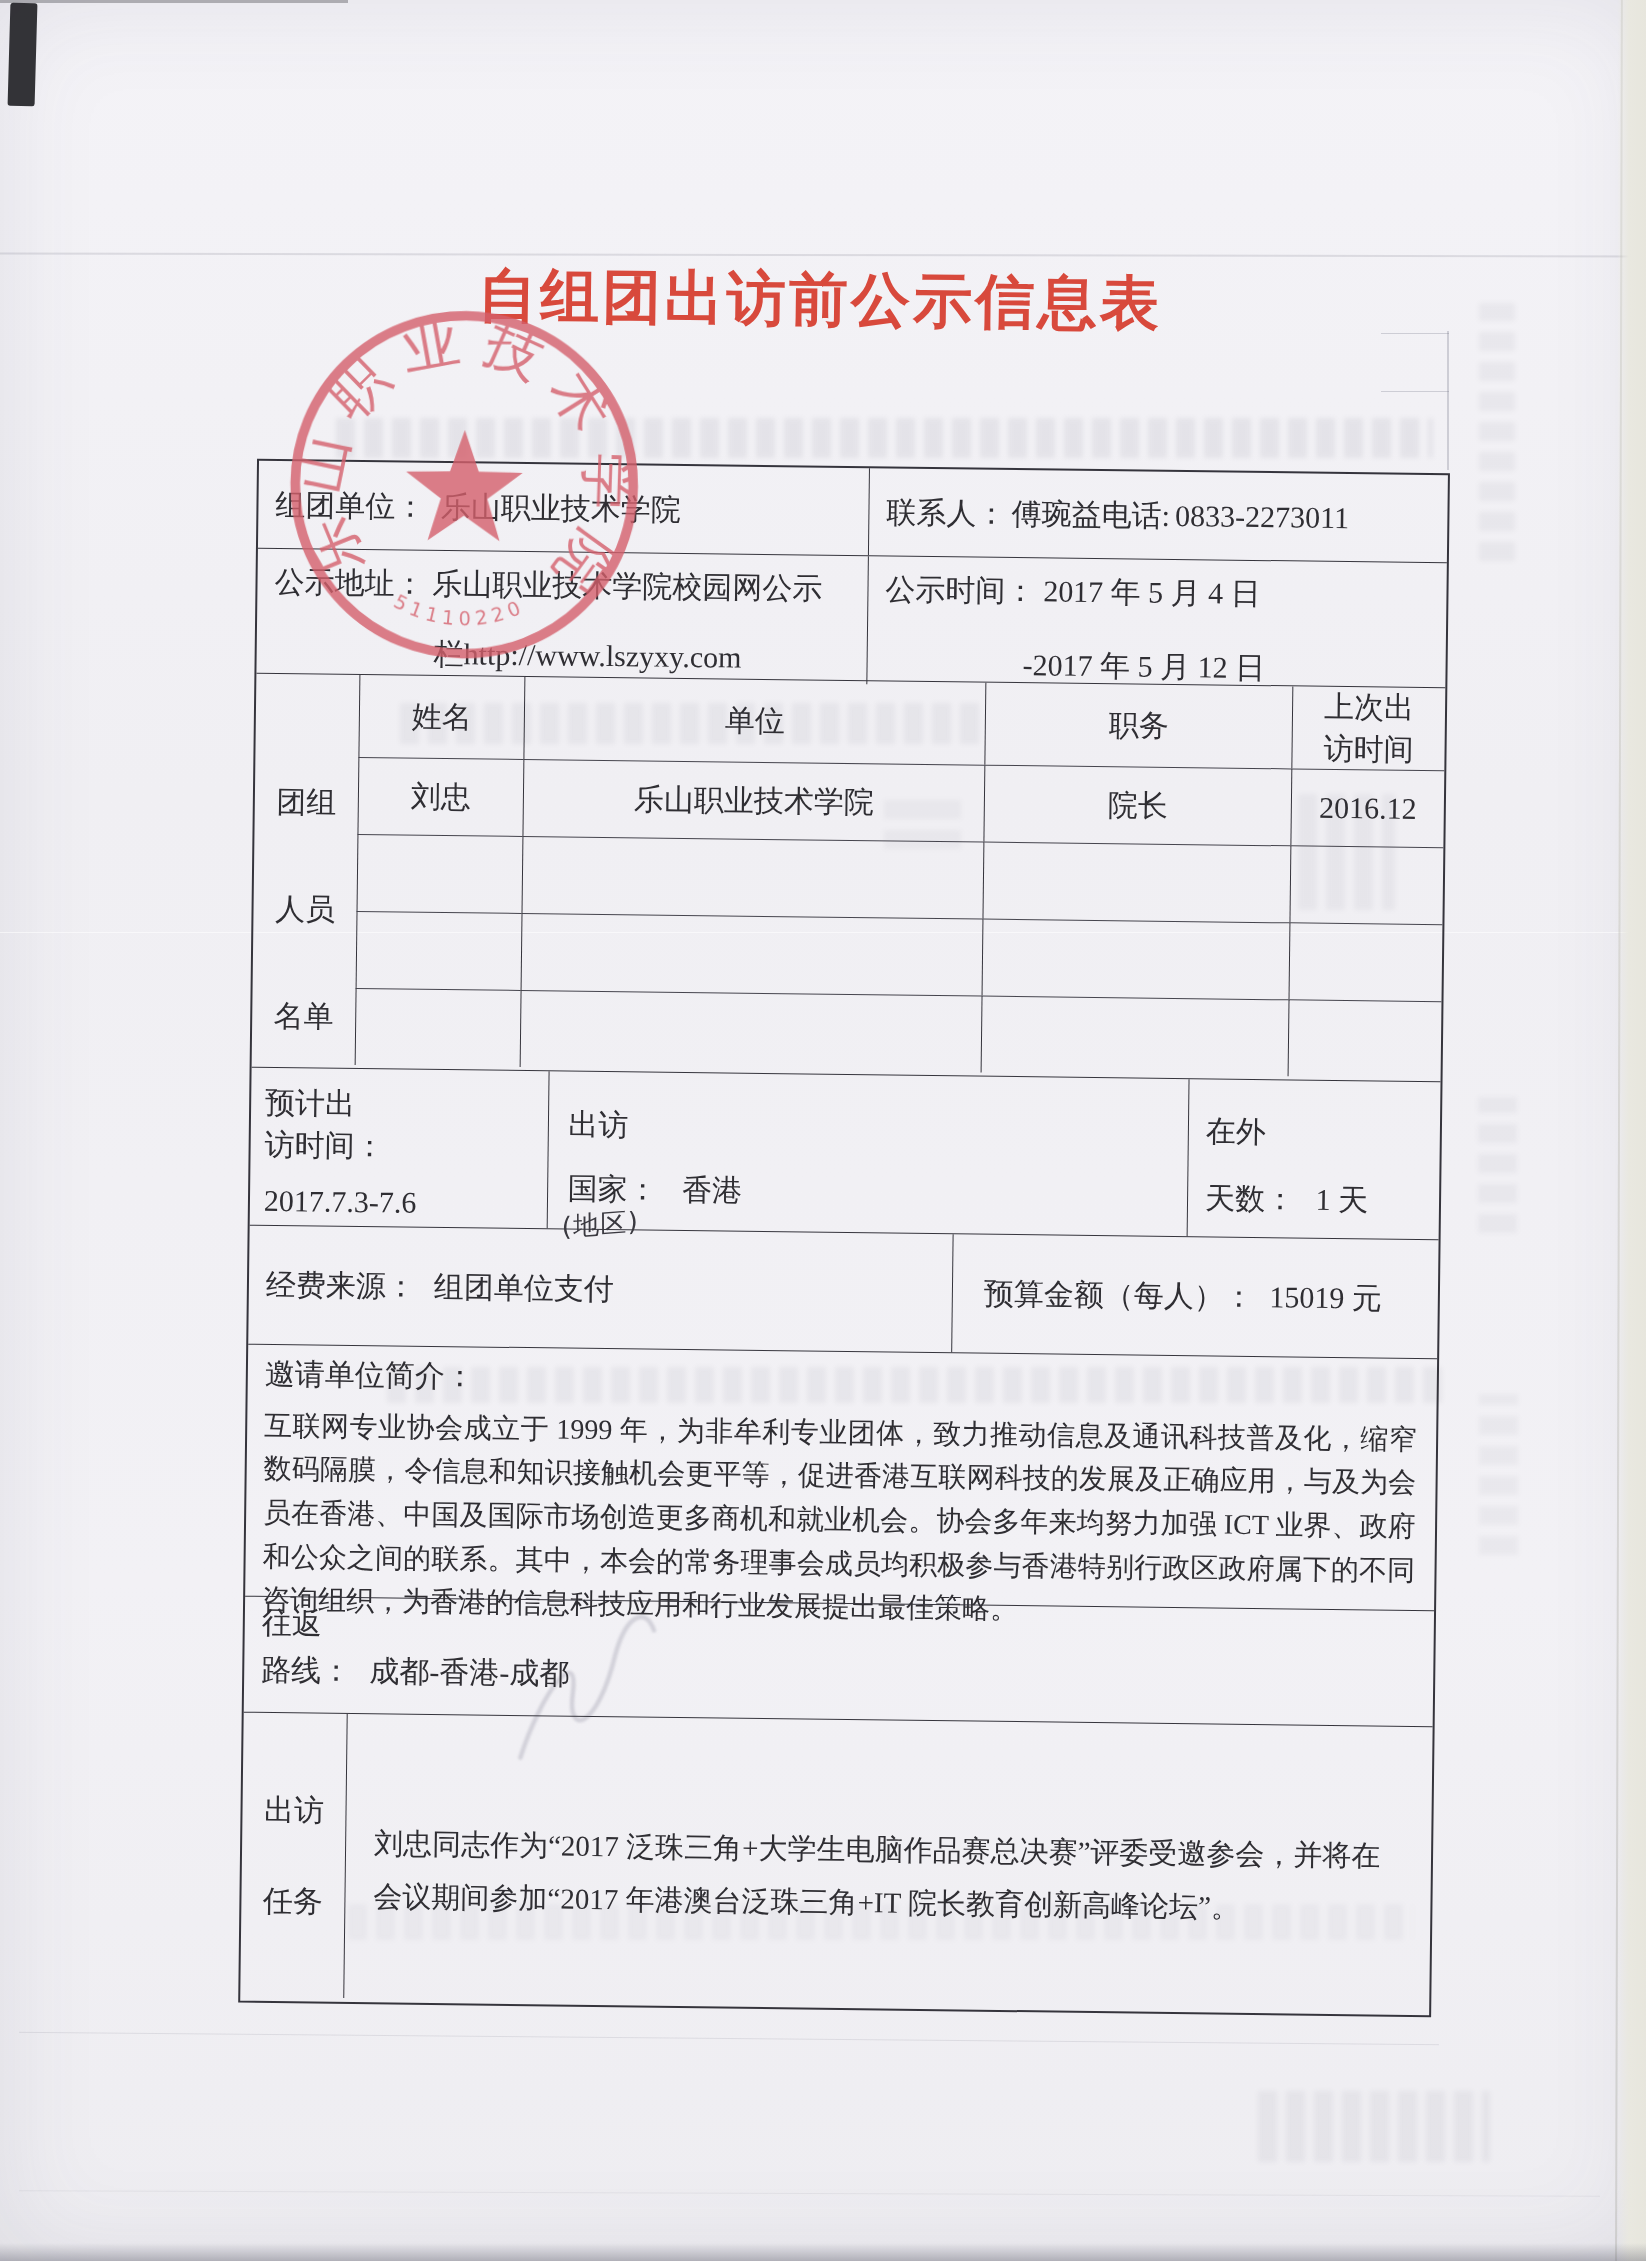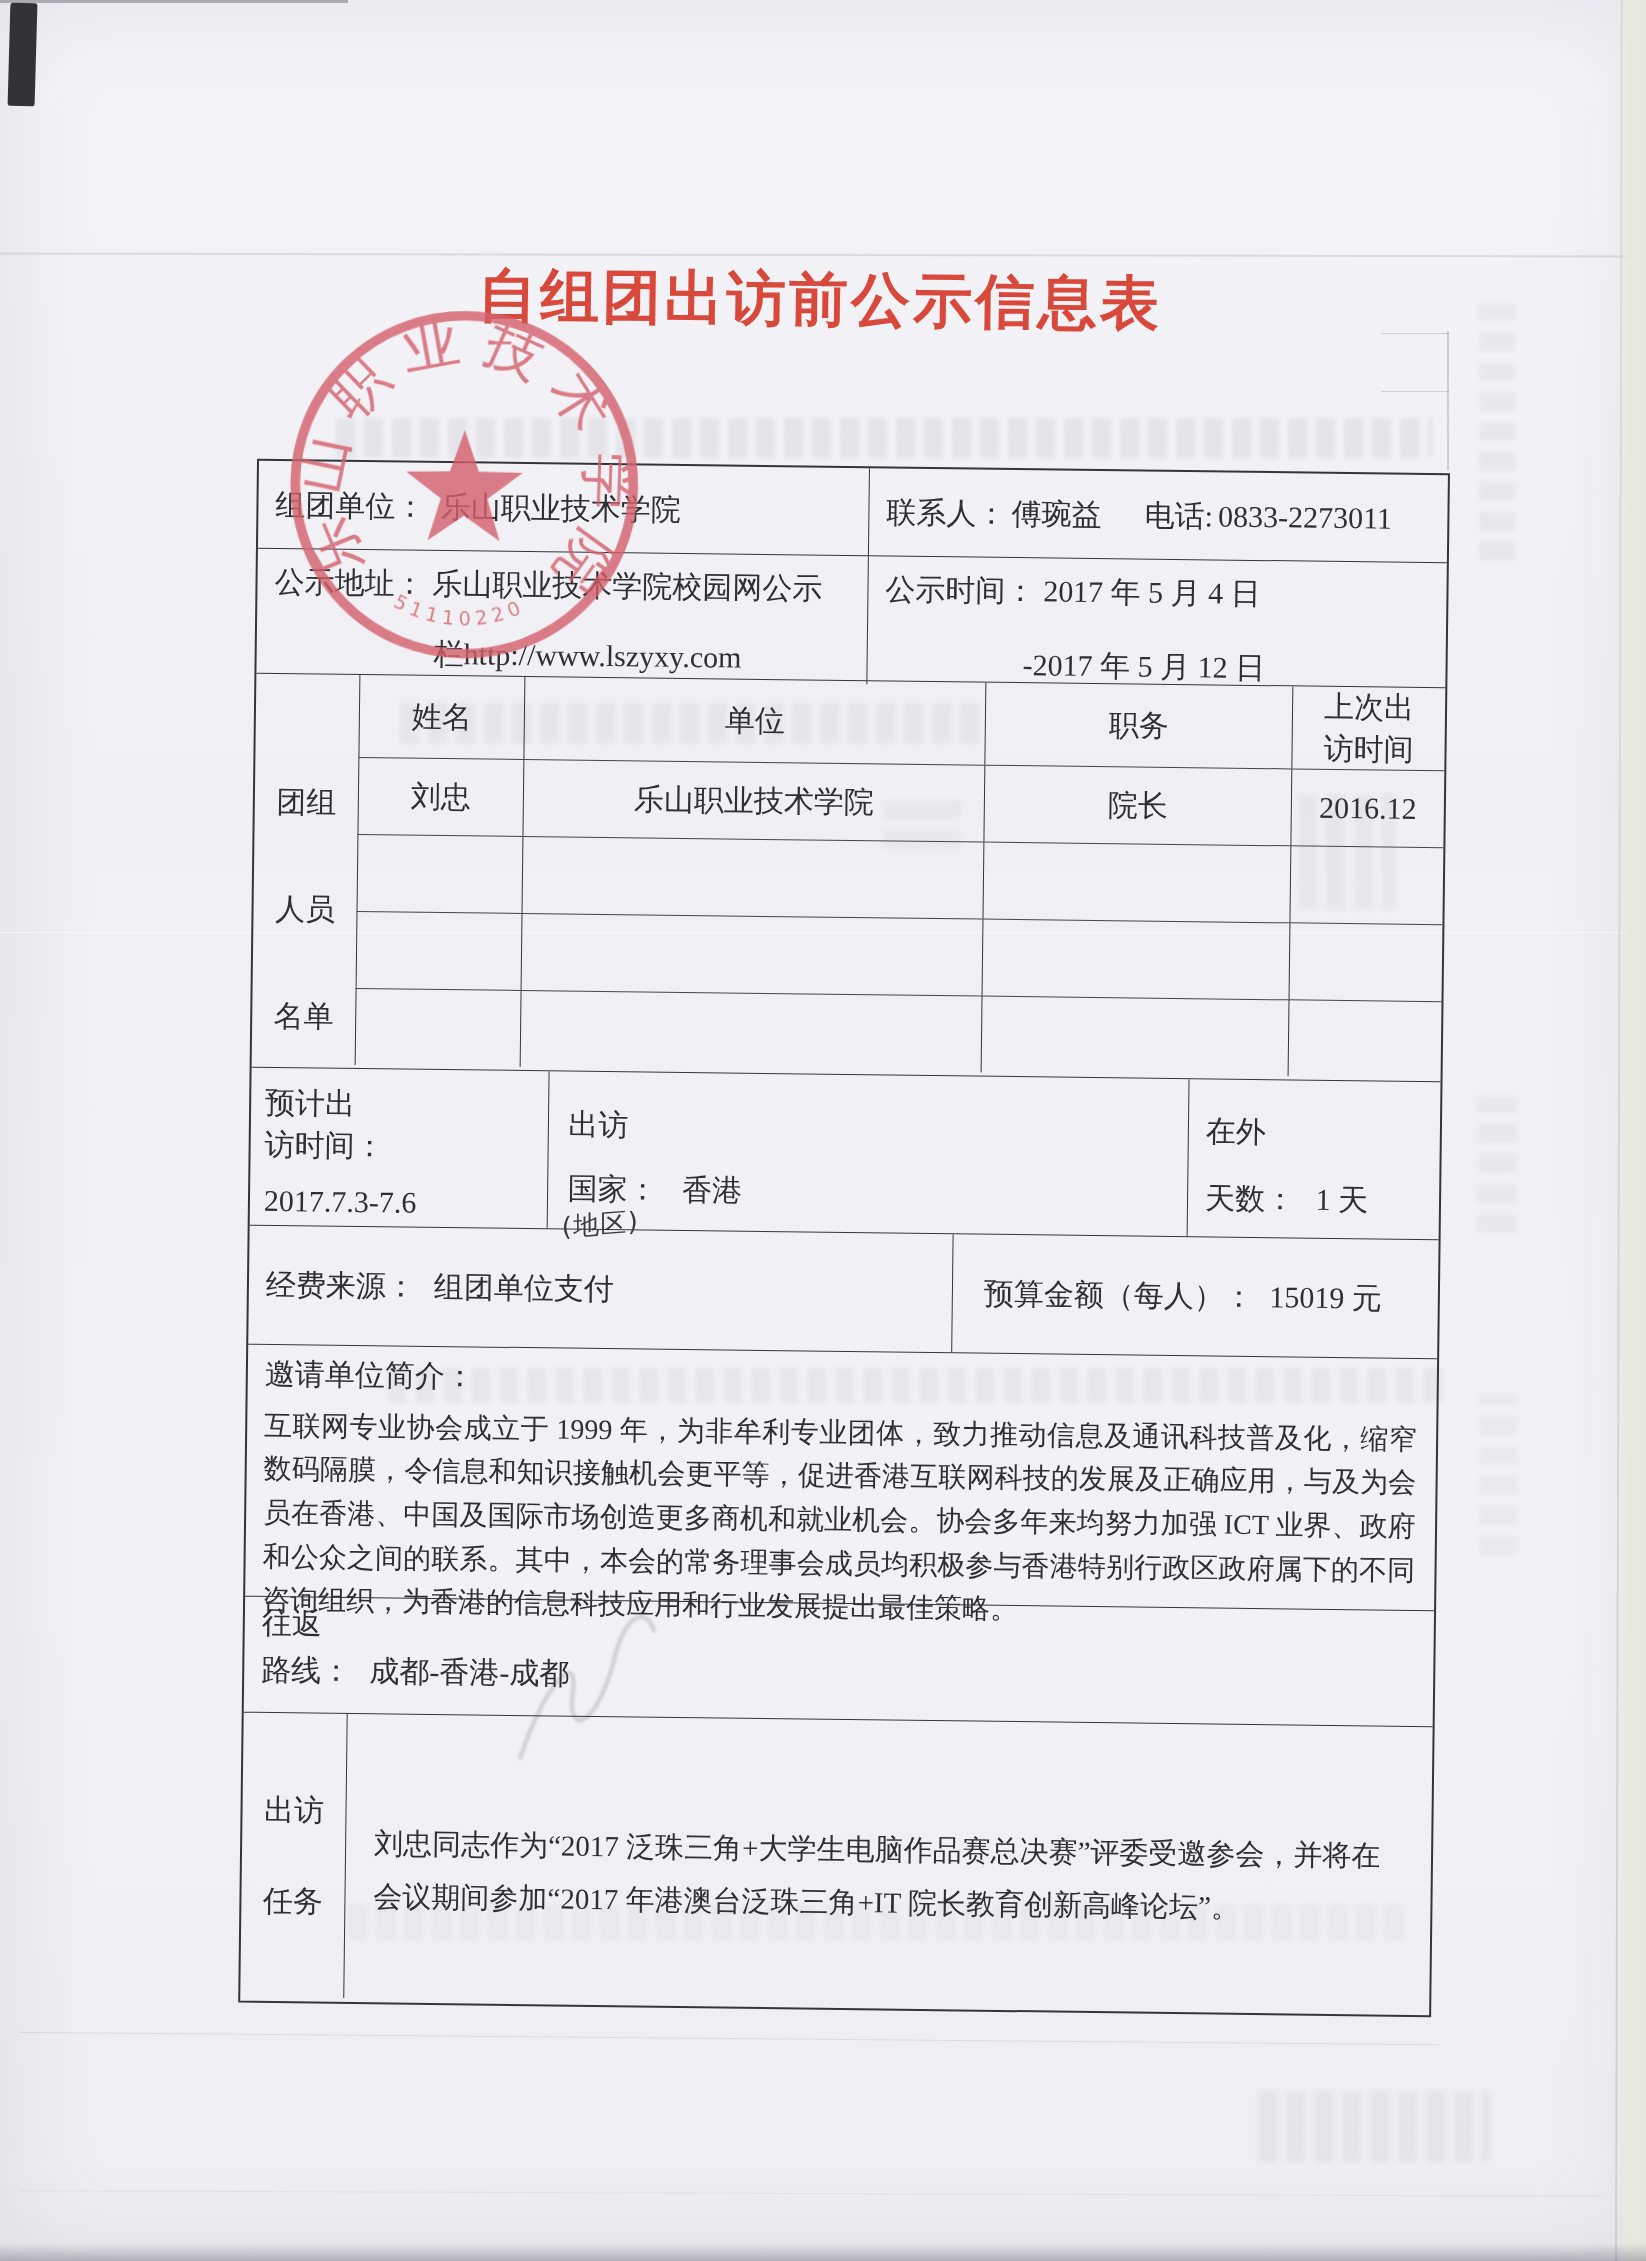--- a/index.html
+++ b/index.html
@@ -47,21 +47,21 @@
   .sec-r1{height:87px;grid-template-columns:610px 1fr;}
   .sec-r2{height:125px;grid-template-columns:610px 1fr;}
   .sec-members{height:394px;grid-template-columns:103px 165px 461px 307px 1fr;grid-template-rows:82px repeat(4,77px);}
   .sec-trip{height:158px;grid-template-columns:297px 640px 1fr;}
   .sec-fund{height:119px;grid-template-columns:703px 1fr;}
   .sec-invite{height:252px;display:block;padding:7.7px 19.4px 0 17px;}
   .sec-route{height:116px;display:block;padding:5.2px 0 0 17px;}
   .sec-mission{height:285px;grid-template-columns:103px 1fr;}
   .rowline{display:flex;align-items:center;padding:0 13px 0 17px;}
   .rowline .lbl{flex:0 0 auto;}
-  .gap24{margin-left:15.5px;} .gap34{margin-left:22px;} .gap66{margin-left:43px;} .gap8{margin-left:5.2px;} .gap28{margin-left:18px;}
+  .gap24{margin-left:15.5px;} .gap34{margin-left:22px;} .gap66{} .gap8{margin-left:5.2px;} .gap28{margin-left:18px;}
   .addr{padding:11.6px 9px 0 17px;}
   .addr .l2{margin-top:28px;margin-left:160px;}
   .ptime{padding:11.6px 9px 0 17px;}
   .ptime .l2{margin-top:32px;margin-left:138px;}
   .side-label{display:flex;flex-direction:column;justify-content:flex-end;align-items:center;gap:65px;padding-bottom:27px;grid-row:1/6;grid-column:1;}
   .hc{display:flex;align-items:center;justify-content:center;text-align:center;}
   .hc.two{flex-direction:column;line-height:1.25;}
   .dc{display:flex;align-items:center;justify-content:center;text-align:center;}
   .trip1{padding:14px 0 0 14px;}
   .trip1 .date{margin-top:14px;}

